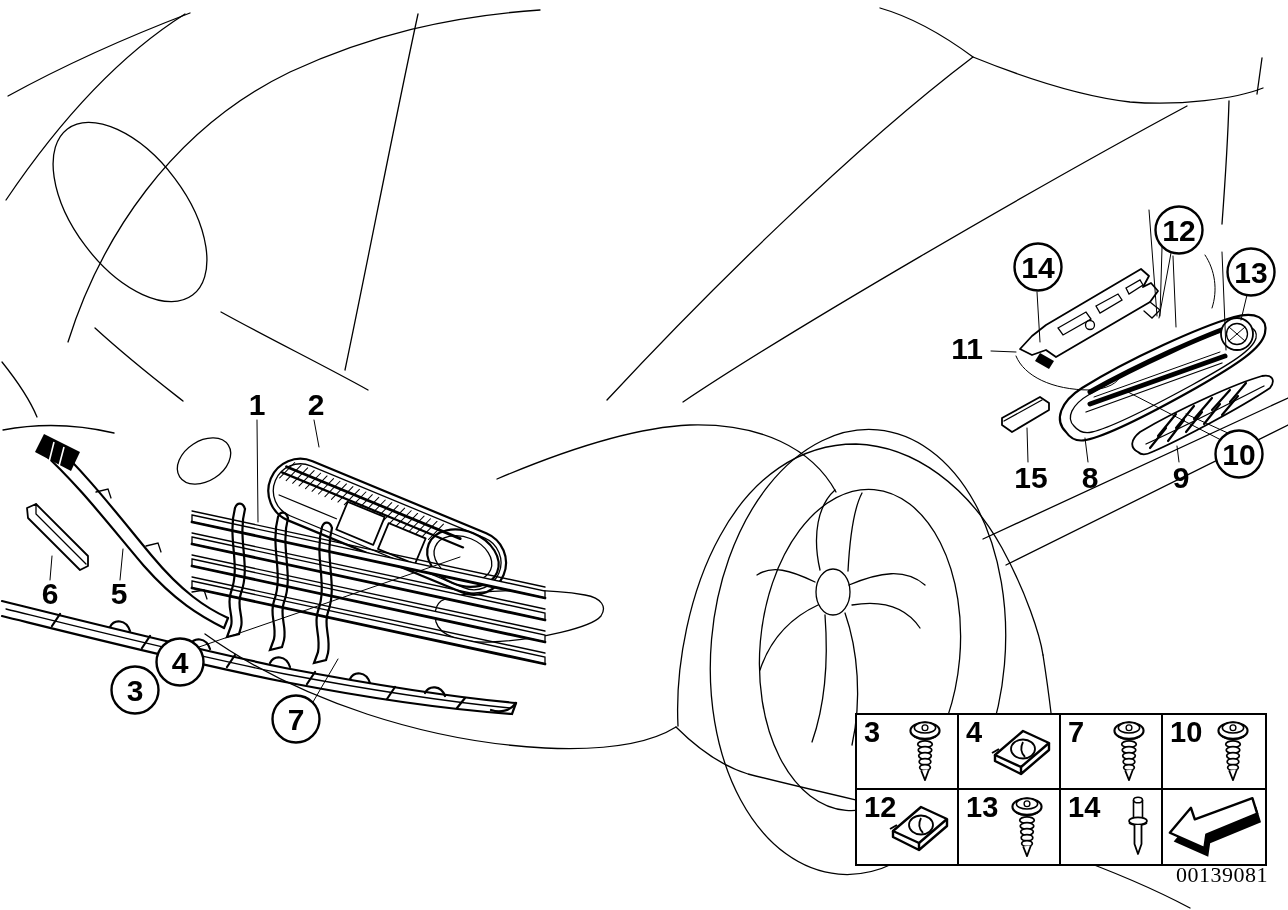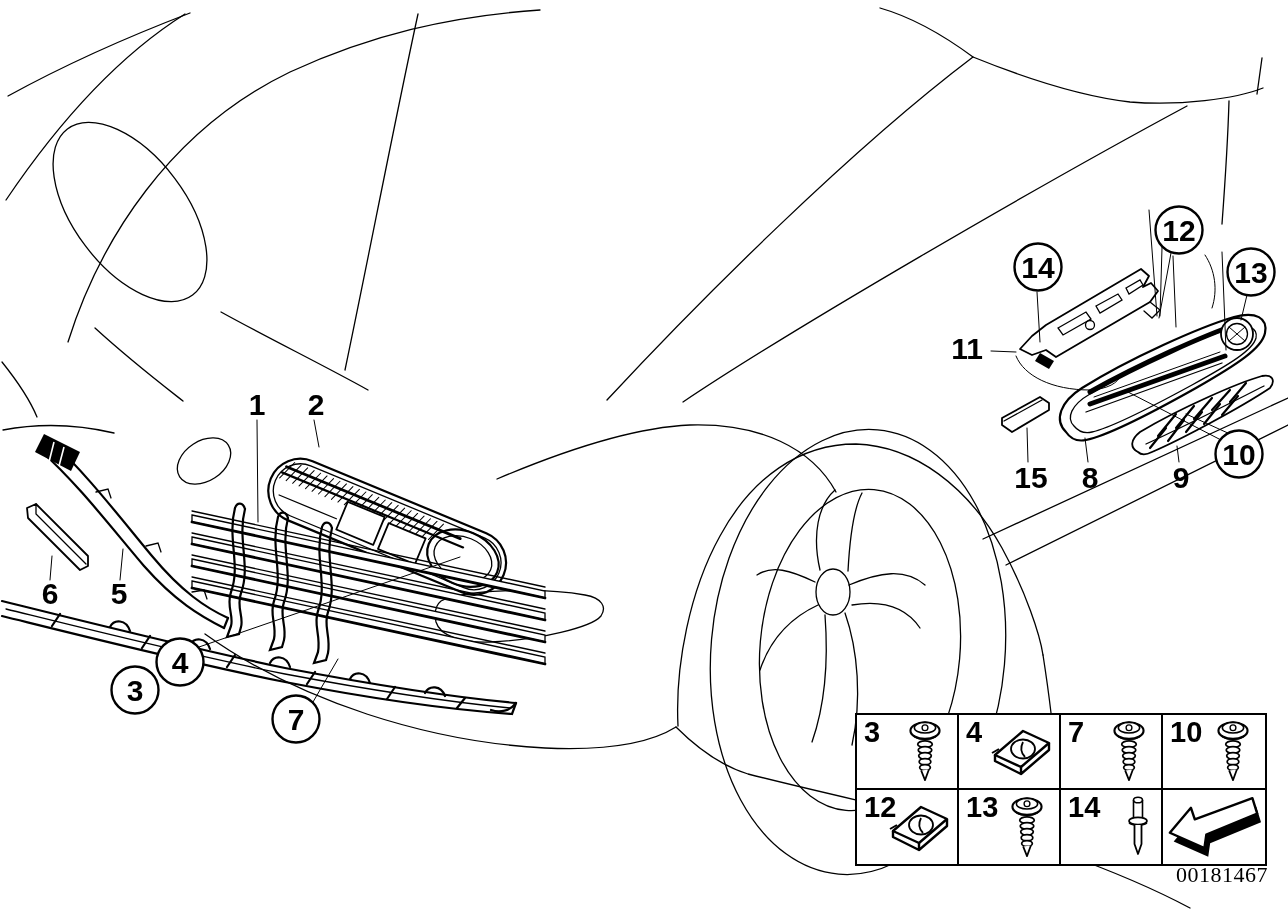--- a/index.html
+++ b/index.html
@@ -366,15 +366,15 @@
   <div class="cell">
     <span class="num"></span>
     <svg class="ic center" width="96" height="64" viewBox="0 0 100 64">
       <path d="M4,38 L26,12 L30,24 L90,2 L95,18 L42,40 L40,54 Z" transform="translate(4,9)" fill="#000"></path>
       <path d="M4,38 L26,12 L30,24 L90,2 L95,18 L42,40 L40,54 Z" fill="#fff" stroke="#000" stroke-width="2.5" stroke-linejoin="round"></path>
     </svg>
   </div>
 
 </div>
 
-<div class="fignum">00181467</div>
+<div class="fignum">00139081</div>
 
 </div>
 
 </body></html>

